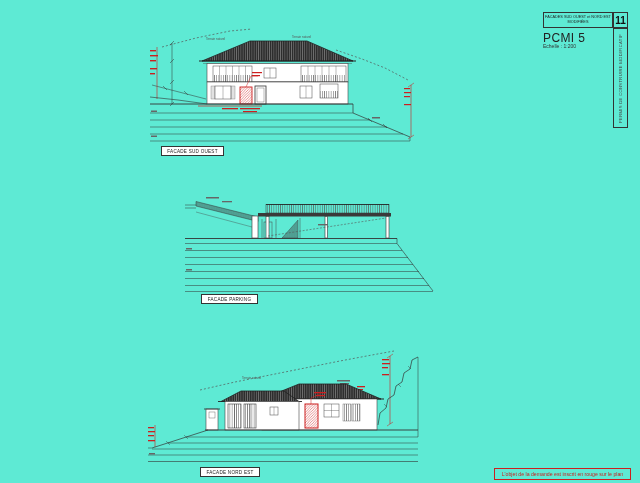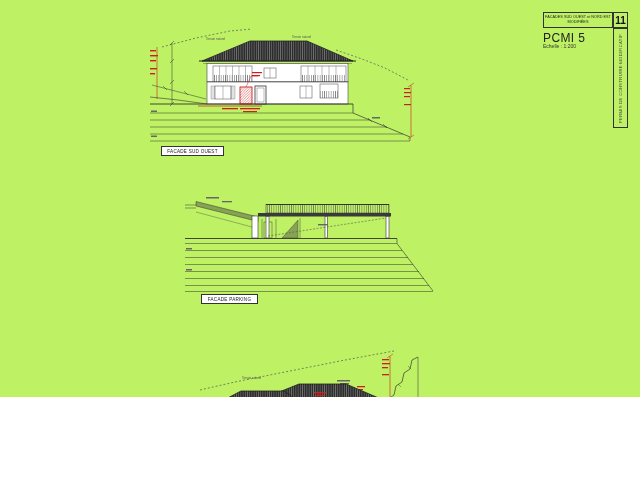--- a/index.html
+++ b/index.html
@@ -1,17 +1,17 @@
 <!DOCTYPE html>
 <html><head>
 <meta charset="utf-8">
 <style>
   html,body{margin:0;padding:0;}
   .page{
-    position:relative;width:640px;height:397px;background:#bef264;
+    position:relative;width:640px;height:483px;background:#5eead4;
     font-family:"Liberation Sans", sans-serif;overflow:hidden;color:#222;
   }
   .abs{position:absolute;box-sizing:border-box;}
   
   .tb-title{left:543px;top:12px;width:70px;height:16px;border:1px solid #333;
     display:flex;flex-direction:column;align-items:center;justify-content:center;
     font-size:3.8px;line-height:1.3;text-align:center;color:#222;}
   .tb-num{left:613px;top:12px;width:15px;height:16px;border:1px solid #333;
     display:flex;align-items:center;justify-content:center;
     font-size:10px;font-weight:bold;color:#111;}

